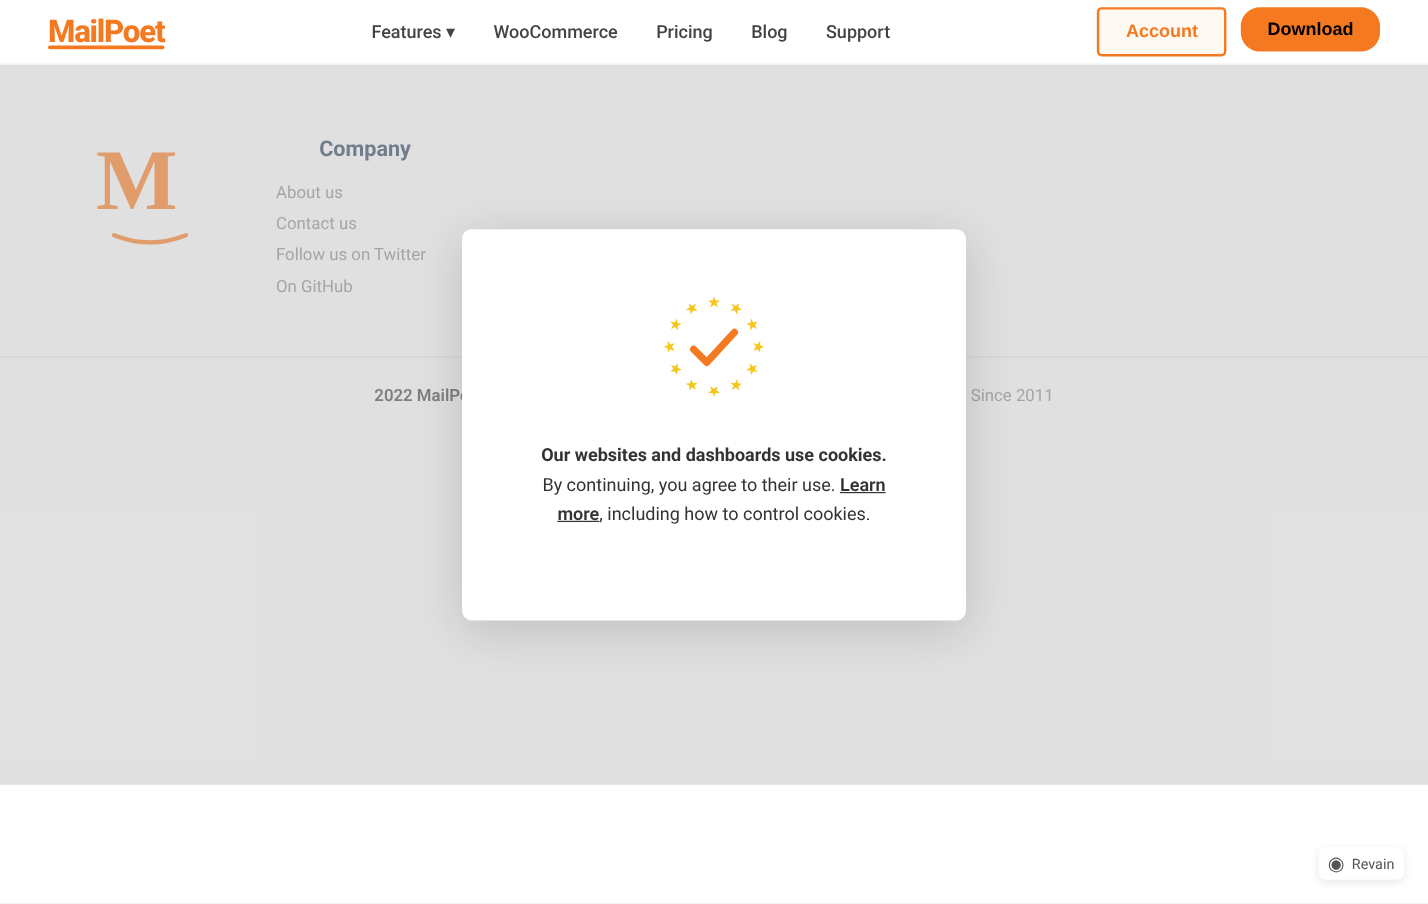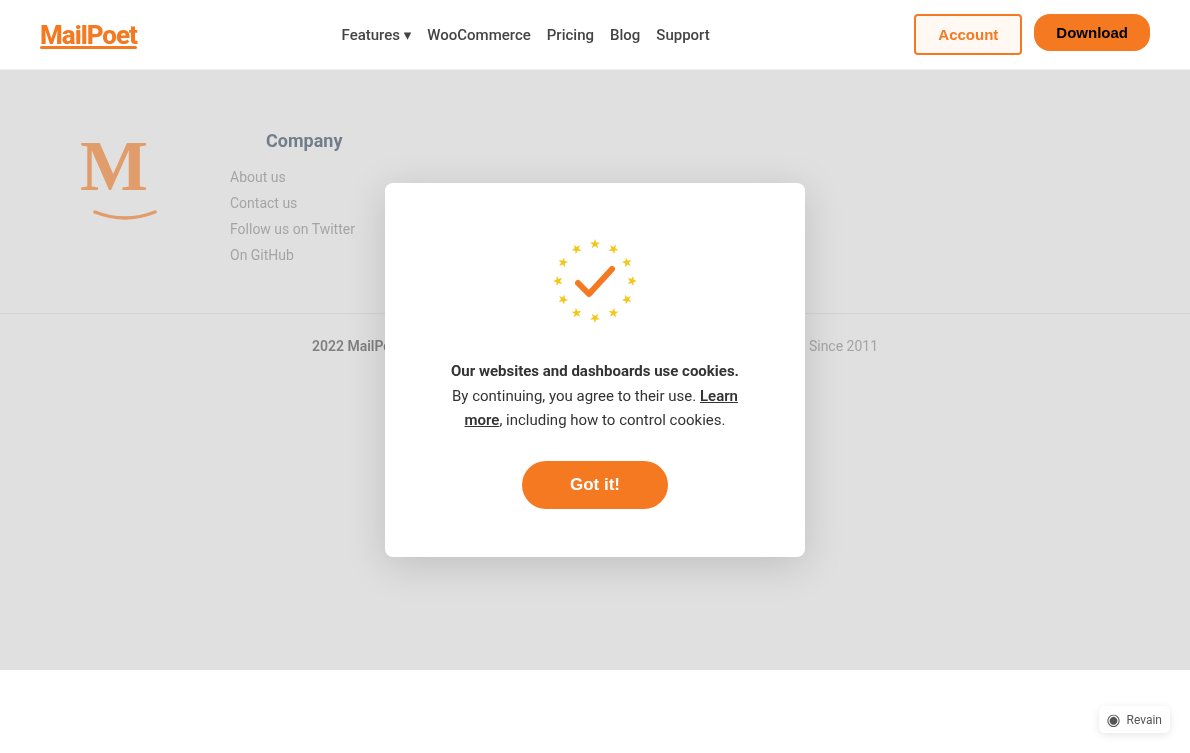--- a/index.html
+++ b/index.html
@@ -4,21 +4,21 @@
   <style>
     * { margin: 0; padding: 0; box-sizing: border-box; }
     body { font-family: -apple-system, BlinkMacSystemFont, 'Segoe UI', Roboto, Arial, sans-serif; background: #fff; }
 
     
     header {
       display: flex;
       align-items: center;
       justify-content: space-between;
       padding: 12px 40px;
-      height: 70px;
+      height: 54px;
       border-bottom: 1px solid #eee;
       background: #fff;
       position: relative;
       z-index: 10;
     }
     .logo {
       display: flex;
       align-items: center;
       gap: 4px;
       text-decoration: none;
@@ -38,21 +38,21 @@
       width: 100%;
       height: 3px;
       background: #f47920;
       border-radius: 2px;
       margin-top: -4px;
     }
 
     nav {
       display: flex;
       align-items: center;
-      gap: 16px;
+      gap: 32px;
     }
     nav a {
       text-decoration: none;
       color: #444;
       font-size: 15px;
       font-weight: 500;
     }
 
     .header-actions {
       display: flex;
@@ -304,21 +304,20 @@
           <polyline points="33,52 44,63 67,38" stroke="#f47920" stroke-width="6" fill="none" stroke-linecap="round" stroke-linejoin="round"></polyline>
         </svg>
       </div>
 
       <p class="modal-text">
         <strong>Our websites and dashboards use cookies.</strong><br>
         <span>By continuing, you agree to their use.</span>
         <a href="#">Learn more</a><span>, including how to control cookies.</span>
       </p>
 
-      <button class="btn-got-it">Got it!</button>
     </div>
   </div>
 
   <div class="footer-bottom">
     <strong>2022 MailPoet</strong>
     &nbsp;&nbsp;
     <span>Proudly open source. Built exclusively with love for WordPress. Since 2011</span>
   </div>
 </main>
 

